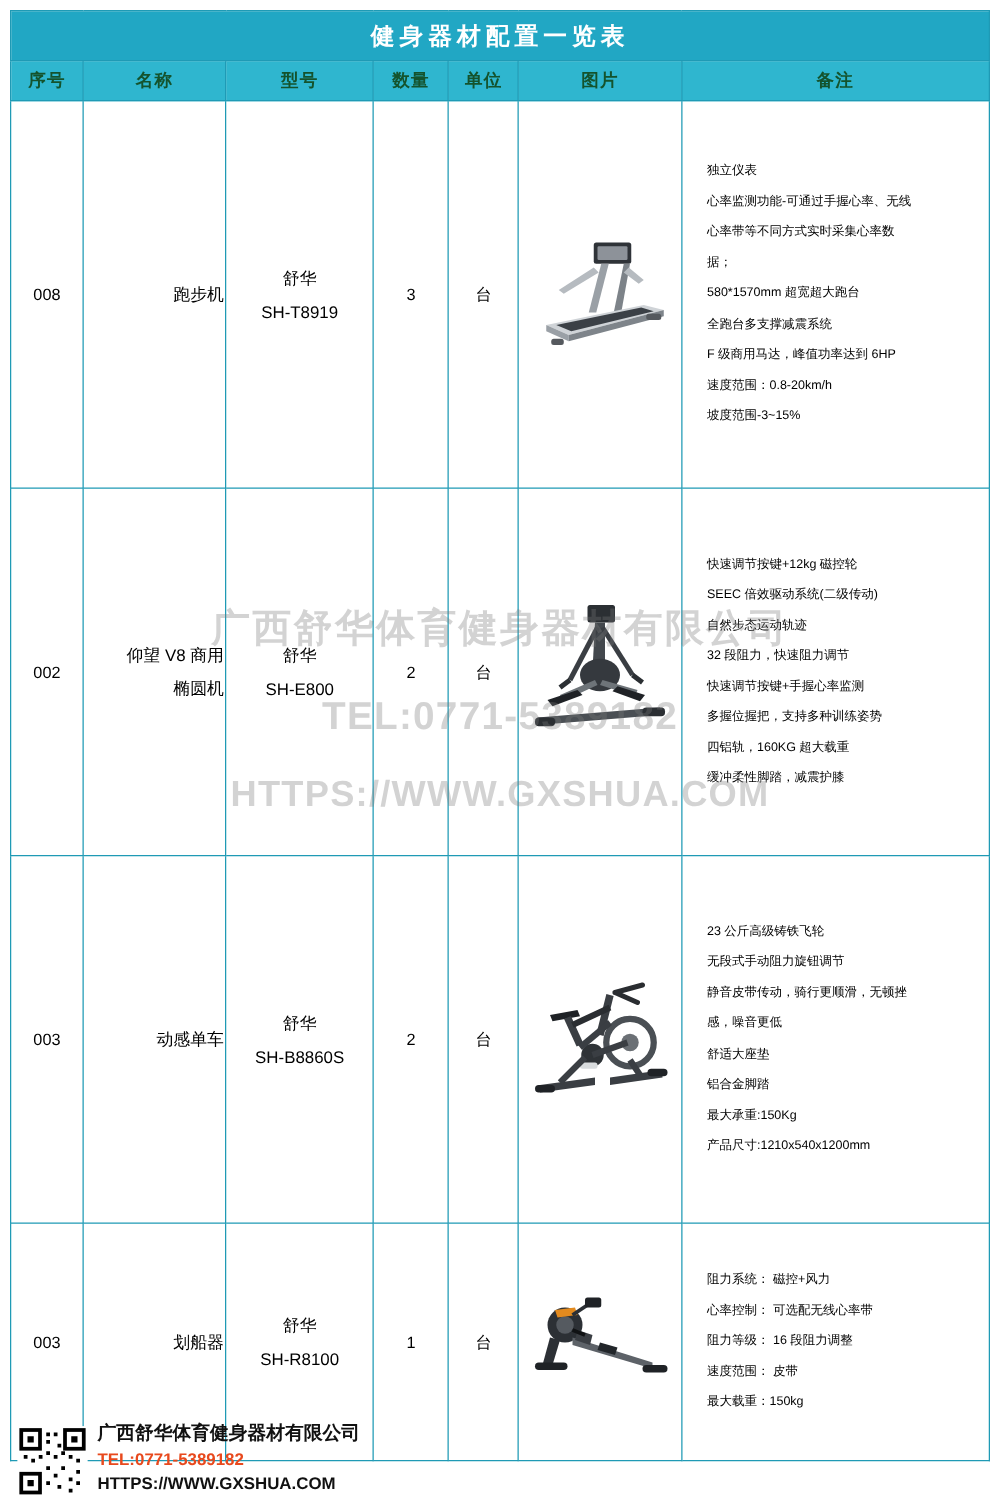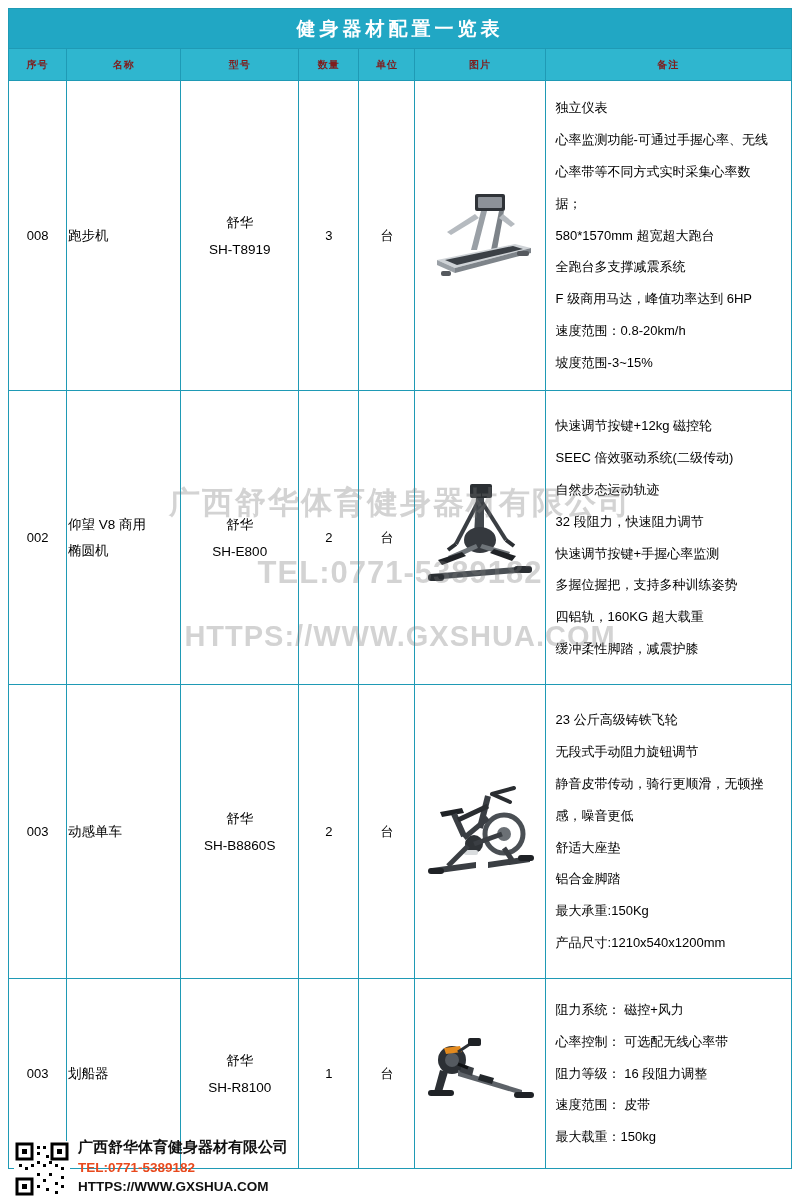--- a/index.html
+++ b/index.html
@@ -39,57 +39,57 @@
     color: #ffffff;
     font-size: 19px;
     font-weight: bold;
     text-align: center;
     letter-spacing: 4px;
     height: 40px;
     padding: 6px 0;
   }
   .head-cell {
     background: #2fb6cf;
-    color: #7f1d1d;
-    font-size: 10px;
+    color: #14532d;
+    font-size: 14px;
     font-weight: bold;
     text-align: center;
     height: 32px;
     letter-spacing: 1px;
   }
   .c-idx { width: 58px; }
   .c-name { width: 114px; }
   .c-model { width: 118px; }
   .c-qty { width: 60px; }
   .c-unit { width: 56px; }
   .c-img { width: 130px; }
   .c-remark { width: 246px; }
 
   td.idx, td.qty, td.unit {
     text-align: center;
     font-size: 13px;
   }
   td.name {
-    text-align: left;
+    text-align: right;
     font-size: 13.5px;
     line-height: 1.9;
   }
   td.model {
     text-align: center;
     font-size: 13.5px;
     line-height: 2.0;
   }
   td.img-cell {
     text-align: center;
     padding: 4px 0;
   }
   td.remark {
-    font-size: 13px;
+    font-size: 10px;
     line-height: 2.45;
-    padding: 10px 8px 10px 10px;
+    padding: 10px 8px 10px 20px;
     text-align: left;
   }
   .remark p {
     margin: 0;
   }
 
   
   .prod {
     display: block;
     margin: 0 auto;

